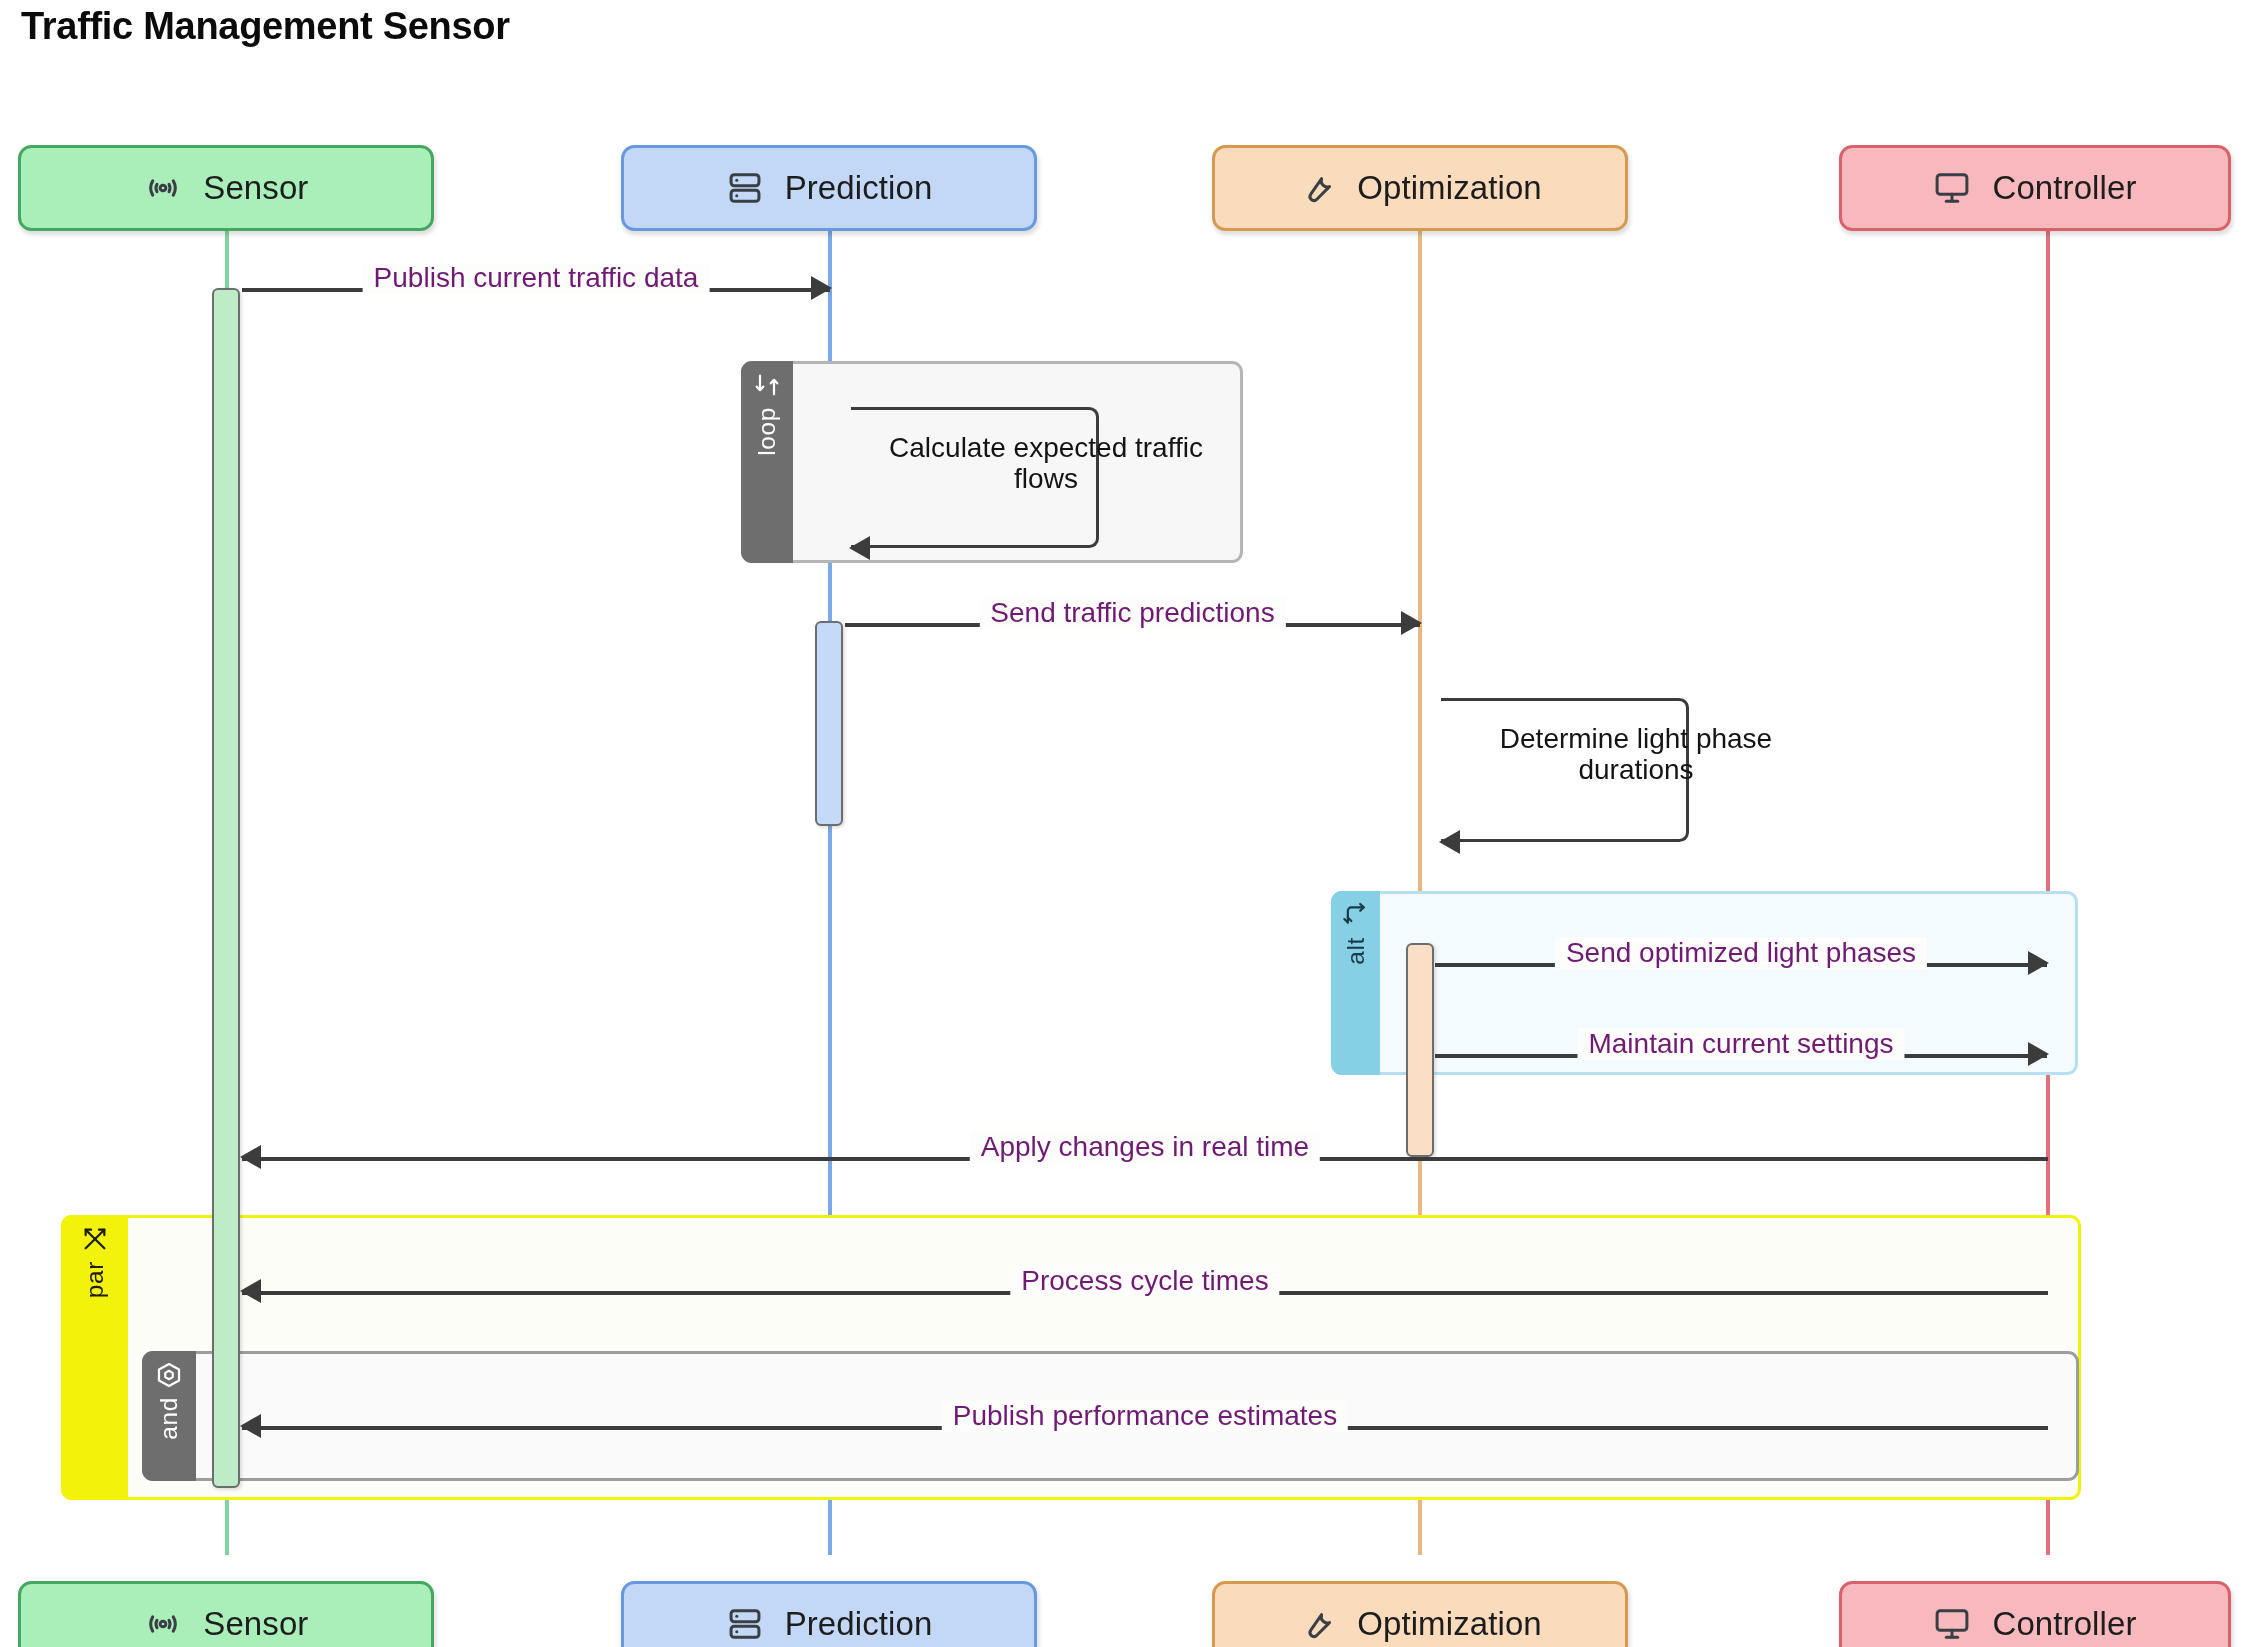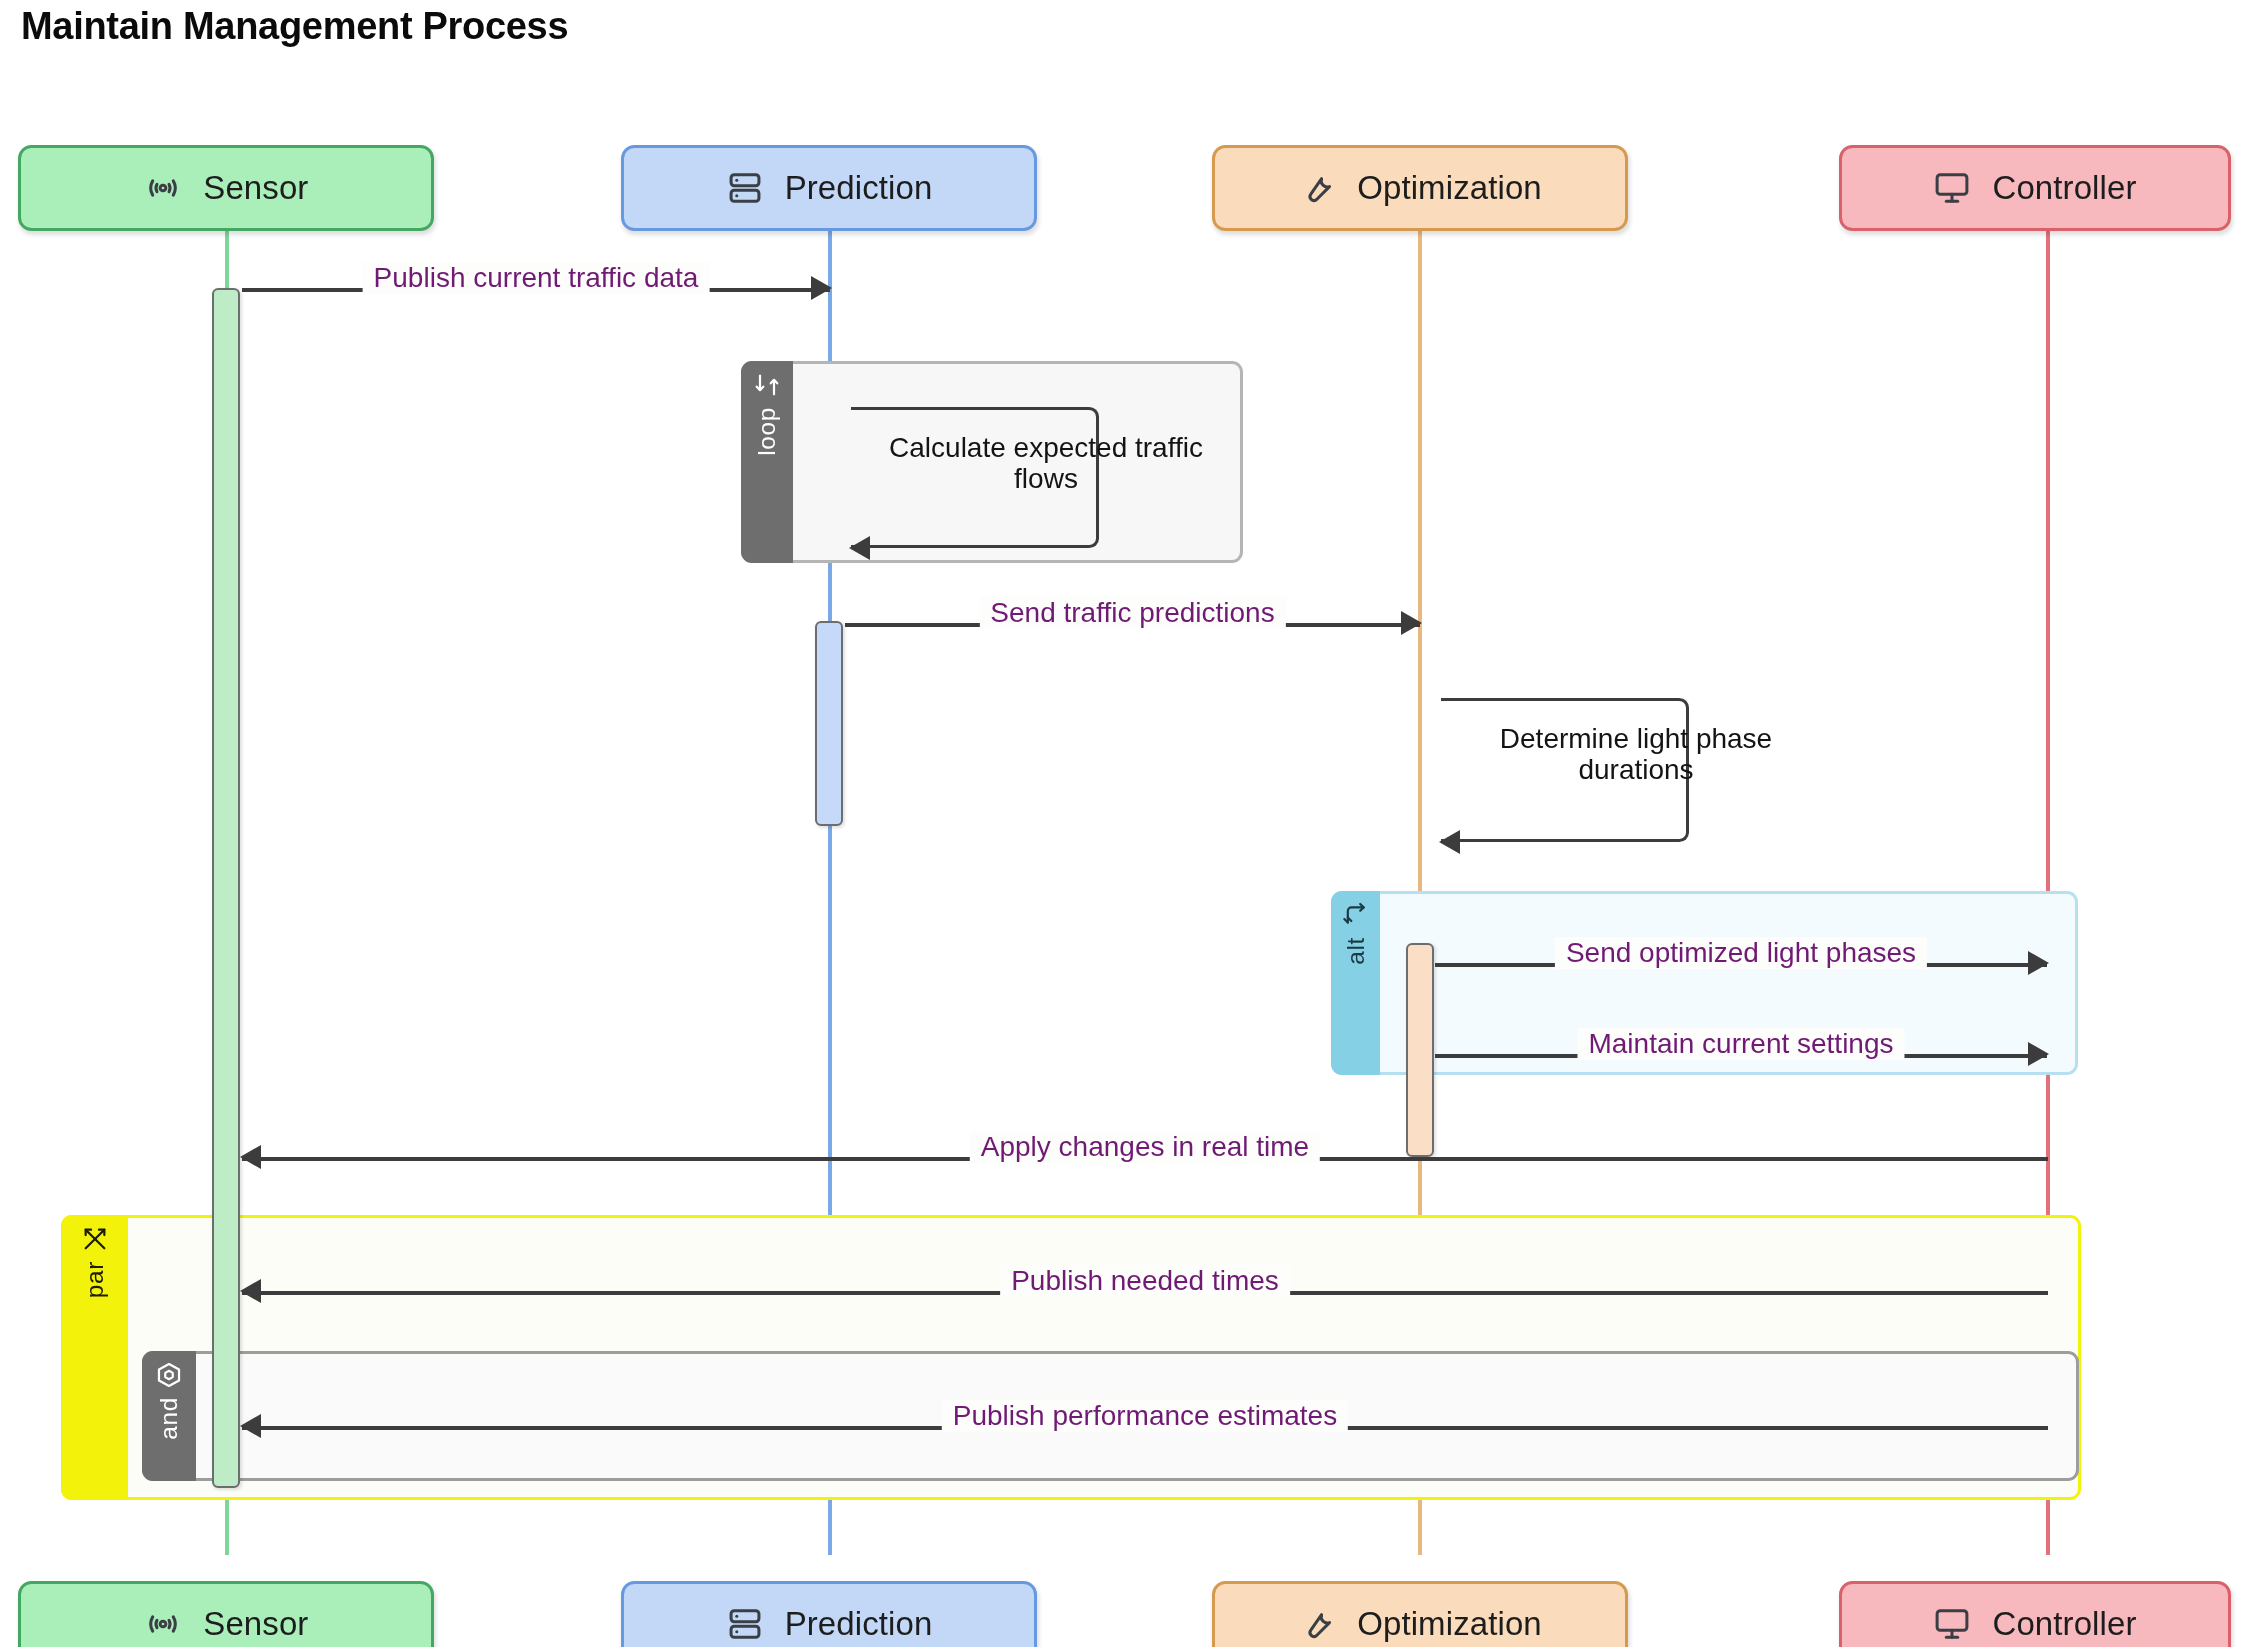--- a/index.html
+++ b/index.html
@@ -96,21 +96,21 @@
   }
   .selfmsg .sm-label{
     position:absolute;text-align:center;
     font-size:28px;line-height:1.12;color:#141414;
   }
 </style>
 </head>
 <body>
 
 <div class="stage">
-  <div id="diagram-title">Maintain Management Process</div>
+  <div id="diagram-title">Traffic Management Sensor</div>
   <div id="layers">
       <div class="participant" style="left: 18.4px; width: 416px; top: 113px; background: rgb(170, 238, 185); border-color: rgb(69, 168, 98);">
         <span class="p-icon">
           <svg width="38" height="38" viewBox="0 0 24 24" fill="none" stroke="#3a3f45" stroke-width="1.9" stroke-linecap="round" stroke-linejoin="round">
             <path d="M5.5 7.5a9 9 0 0 0 0 9"></path>
             <path d="M8.2 9.6a5 5 0 0 0 0 4.8"></path>
             <path d="M18.5 7.5a9 9 0 0 1 0 9"></path>
             <path d="M15.8 9.6a5 5 0 0 1 0 4.8"></path>
             <circle cx="12" cy="12" r="1.8"></circle>
           </svg>
@@ -274,21 +274,21 @@
         <div class="msg-label">Maintain current settings</div>
       </div>
       <div class="msg" style="left: 242px; width: 1806px; top: 1157px;">
         <div class="line"></div>
         <div class="head left"></div>
         <div class="msg-label">Apply changes in real time</div>
       </div>
       <div class="msg" style="left: 242px; width: 1806px; top: 1291px;">
         <div class="line"></div>
         <div class="head left"></div>
-        <div class="msg-label">Publish needed times</div>
+        <div class="msg-label">Process cycle times</div>
       </div>
       <div class="msg" style="left: 242px; width: 1806px; top: 1426px;">
         <div class="line"></div>
         <div class="head left"></div>
         <div class="msg-label">Publish performance estimates</div>
       </div>
       <div class="selfmsg" style="left: 851px; top: 407px; width: 248px; height: 141px;">
         <div class="sm-box" style="width: 248px; height: 141px;"></div>
         <div class="sm-head" style="top: 129px;"></div>
         <div class="sm-label" style="left: 22px; width: 346px; top: 24.5px;">Calculate expected traffic flows</div>

